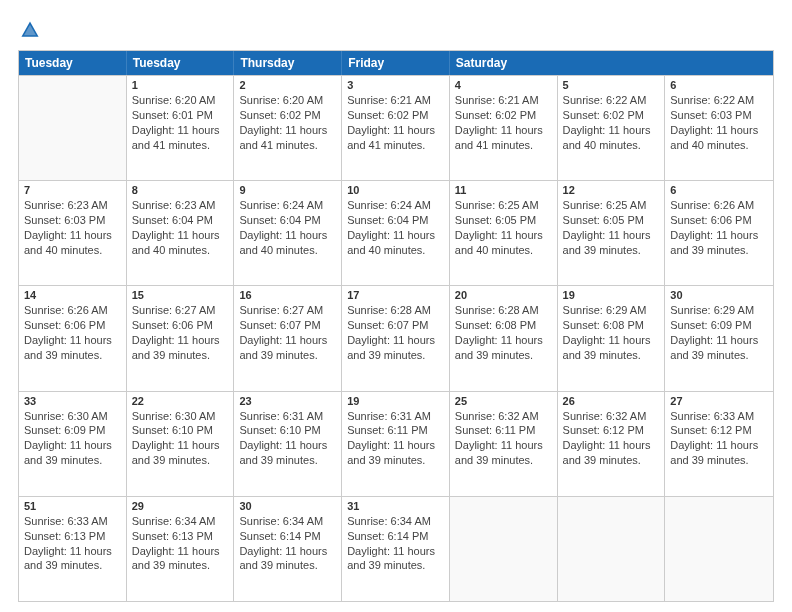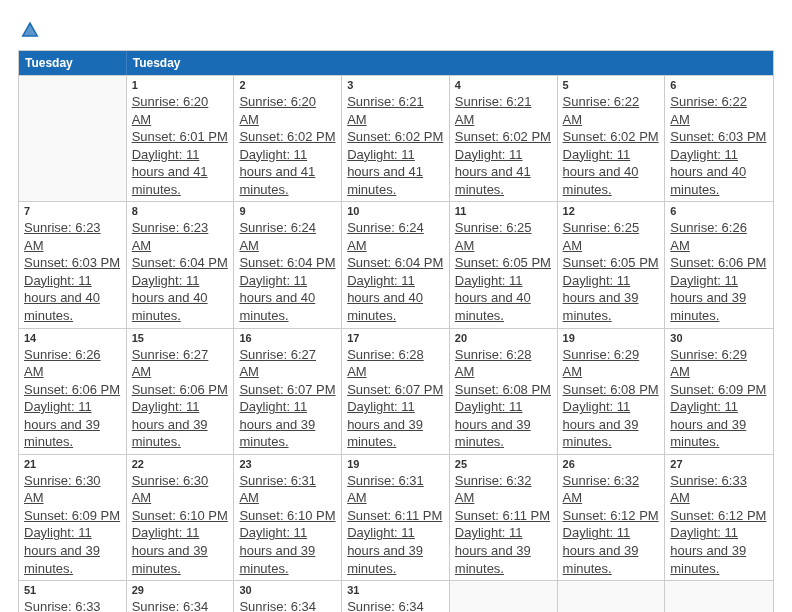--- a/index.html
+++ b/index.html
@@ -92,24 +92,23 @@
     }
     .cal-cell:last-child { border-right: none; }
     .cal-cell.empty { background: #f9f9f9; }
     .cell-day {
       font-size: 11px;
       font-weight: bold;
       margin-bottom: 2px;
       display: block;
     }
     .cell-info {
-      font-size: 13px;
+      font-size: 11px;
       color: #444;
       line-height: 1.35;
-      text-decoration: underline;
     }
   </style>
 </head>
 <body>
 
 <div class="page">
   <div class="header">
     <div class="logo">
       <svg class="logo-icon" viewBox="0 0 28 28">
         <polygon points="14,4 24,22 4,22" fill="#1a6bb5"></polygon>
@@ -123,20 +122,23 @@
     <div class="title-block">
       <div class="calendar-title"></div>
       <div class="calendar-subtitle"></div>
     </div>
   </div>
 
   <div class="calendar">
     <div class="cal-header-row">
         <div class="cal-header-cell">Tuesday</div>
         <div class="cal-header-cell">Tuesday</div>
+        <div class="cal-header-cell">Thursday</div>
+        <div class="cal-header-cell">Friday</div>
+        <div class="cal-header-cell">Saturday</div>
       </div>
     <div class="cal-body">
         <div class="cal-row">
           <div class="cal-cell empty"></div>
           <div class="cal-cell">
             <span class="cell-day">1</span>
             <div class="cell-info" style="white-space: pre-line;">Sunrise: 6:20 AM
 Sunset: 6:01 PM
 Daylight: 11 hours and 41 minutes.</div>
           </div>
@@ -254,21 +256,21 @@
           </div>
           <div class="cal-cell">
             <span class="cell-day">30</span>
             <div class="cell-info" style="white-space: pre-line;">Sunrise: 6:29 AM
 Sunset: 6:09 PM
 Daylight: 11 hours and 39 minutes.</div>
           </div>
         </div>
         <div class="cal-row">
           <div class="cal-cell">
-            <span class="cell-day">21</span>
+            <span class="cell-day">33</span>
             <div class="cell-info" style="white-space: pre-line;">Sunrise: 6:30 AM
 Sunset: 6:09 PM
 Daylight: 11 hours and 39 minutes.</div>
           </div>
           <div class="cal-cell">
             <span class="cell-day">22</span>
             <div class="cell-info" style="white-space: pre-line;">Sunrise: 6:30 AM
 Sunset: 6:10 PM
 Daylight: 11 hours and 39 minutes.</div>
           </div>

